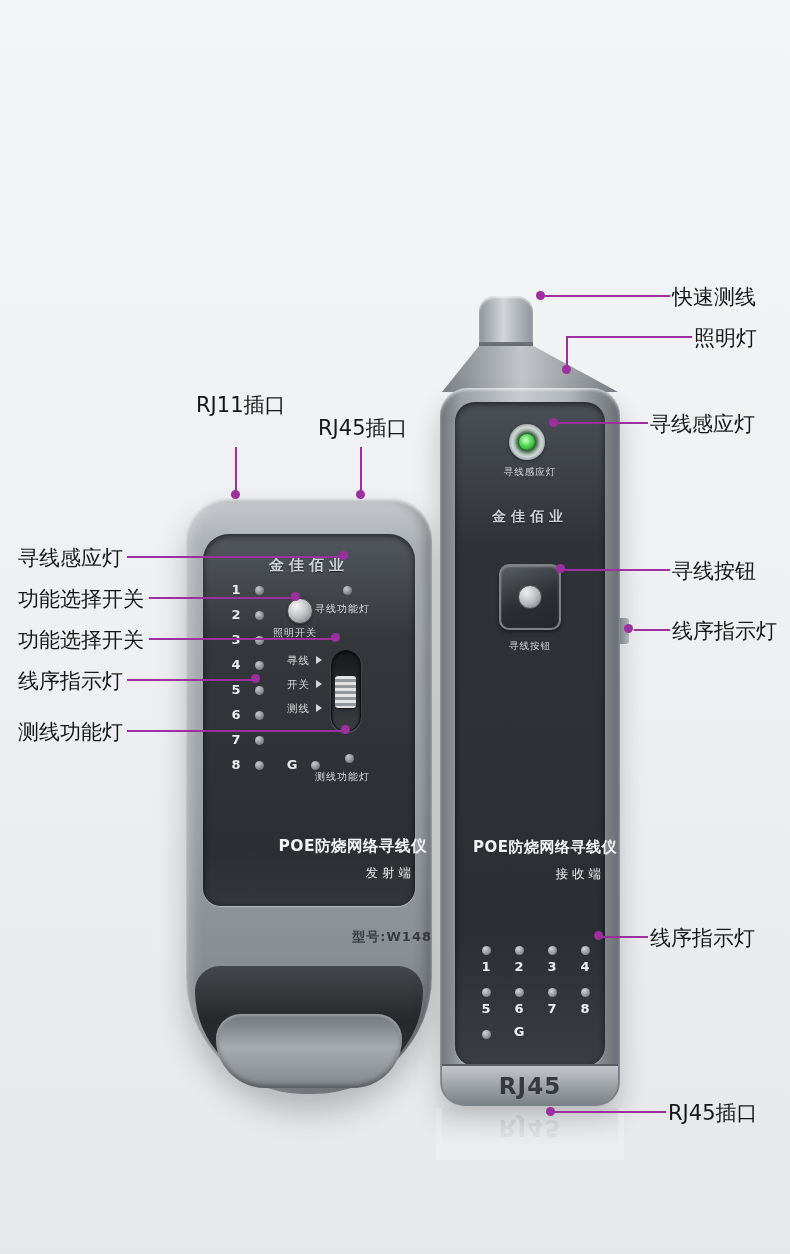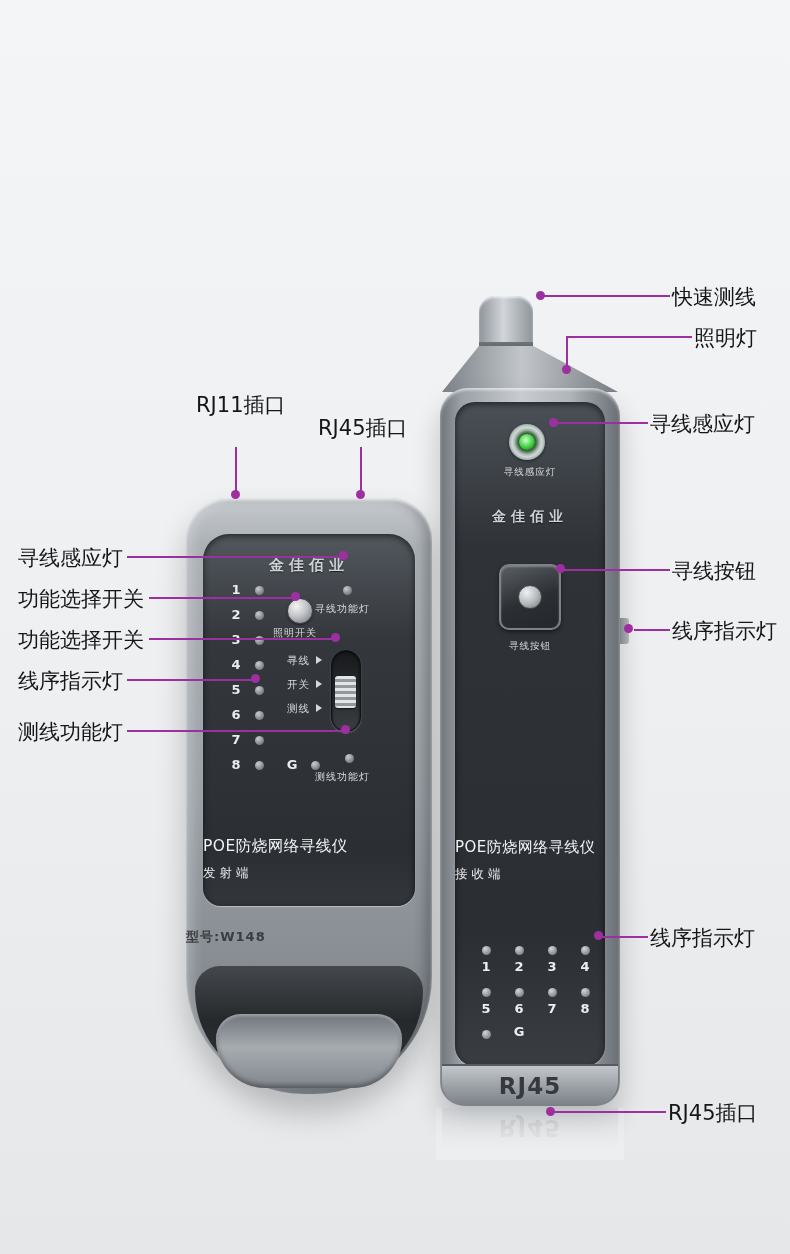--- a/index.html
+++ b/index.html
@@ -35,25 +35,25 @@
     background:radial-gradient(circle at 35% 30%,#f4f4f4,#c2c4c6 45%,#84888c 85%);
     border:1px solid #3f4346;box-shadow:0 1px 2px rgba(0,0,0,.5);}
   .t-switch{position:absolute;left:128px;top:116px;width:28px;height:80px;border-radius:15px;
     background:linear-gradient(180deg,#17191b,#3a3e42);border:1px solid #0f1113;
     box-shadow:0 1px 2px rgba(255,255,255,.25),inset 0 1px 3px rgba(0,0,0,.8);}
   .t-knob{position:absolute;left:3px;top:25px;width:21px;height:32px;border-radius:3px;
     background:repeating-linear-gradient(180deg,#e2e4e6 0 3px,#93989c 3px 6px);
     box-shadow:0 1px 2px rgba(0,0,0,.6);}
   .tri{position:absolute;width:0;height:0;border-top:4px solid transparent;
     border-bottom:4px solid transparent;border-left:6px solid #d4d7d9;}
-  .t-prod,.rx-prod{position:absolute;left:0;width:100%;text-align:left;font-weight:normal;
+  .t-prod,.rx-prod{position:absolute;left:12px;width:100%;text-align:right;font-weight:bold;
     font-size:15.5px;color:#f3f4f5;letter-spacing:.5px;}
-  .t-end,.rx-end{position:absolute;left:0;width:100%;text-align:left;font-size:12.5px;
+  .t-end,.rx-end{position:absolute;left:0;width:100%;text-align:right;font-size:12.5px;
     letter-spacing:4px;color:#e8e9ea;}
-  .t-model{position:absolute;left:0;top:430px;width:100%;text-align:left;font-size:13px;
+  .t-model{position:absolute;left:0;top:430px;width:100%;text-align:right;font-size:13px;
     font-weight:bold;color:#3a3d40;letter-spacing:1px;}
   .t-dark{position:absolute;left:9px;top:468px;width:228px;height:120px;
     border-radius:28px 28px 108px 108px;
     background:linear-gradient(180deg,#44484c,#26292c 45%,#313437);}
   .t-lip{position:absolute;left:30px;top:516px;width:186px;height:74px;
     border-radius:46px 46px 92px 92px;
     background:linear-gradient(180deg,#70767c,#a6abb0 45%,#81878d);
     box-shadow:inset 0 2px 3px rgba(255,255,255,.35),inset 0 -3px 5px rgba(0,0,0,.35);}
   
   .rx-probe{position:absolute;left:479px;top:296px;width:54px;height:56px;z-index:1;

